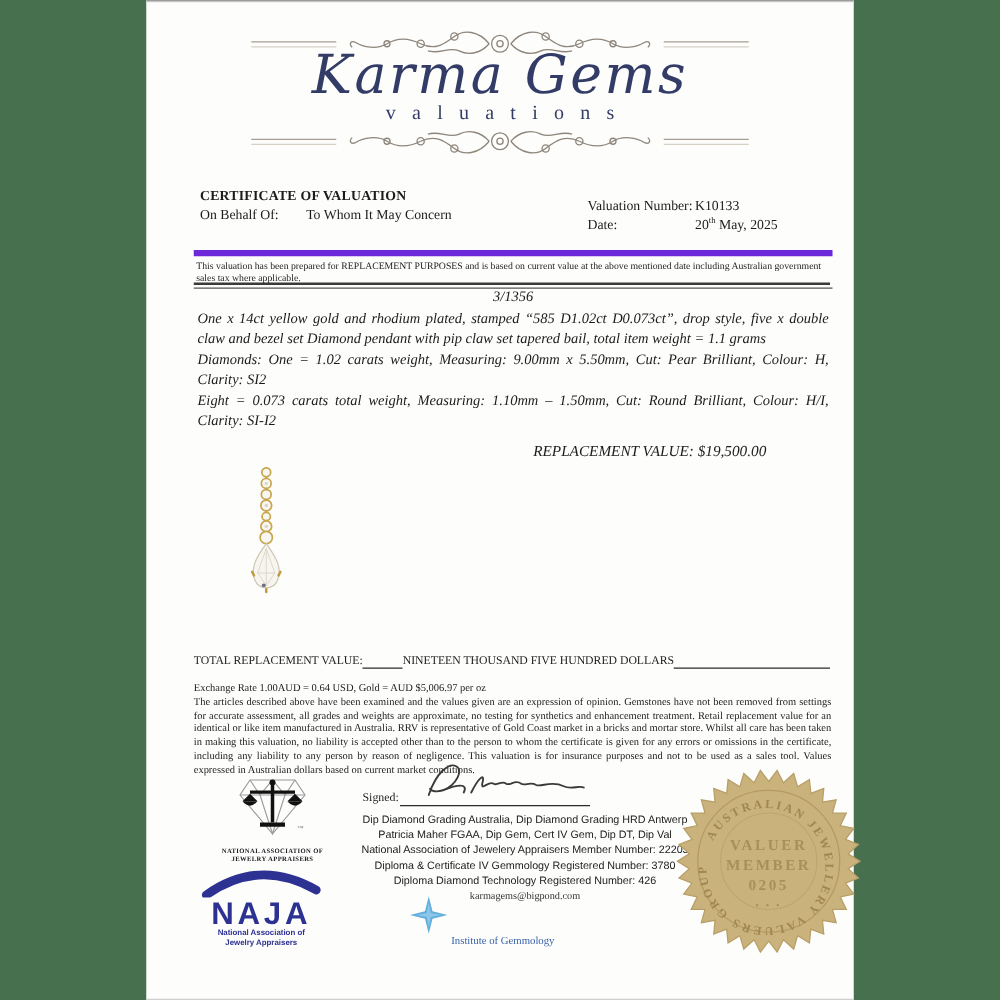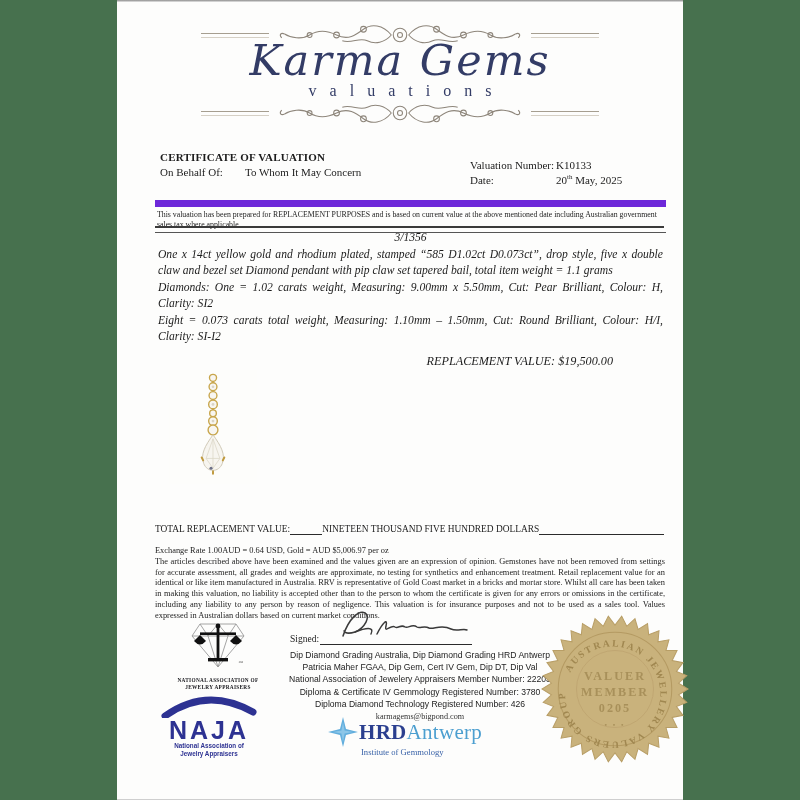--- a/index.html
+++ b/index.html
@@ -44,21 +44,21 @@
   .cert-title{font-weight:bold;letter-spacing:.2px;}
   .behalf-row span.val{margin-left:22px;}
   .head-right{position:absolute;top:158px;left:353px;width:200px;font-size:11px;line-height:15px;}
   .head-right .row{display:flex;}
   .head-right .lbl{width:86px;}
   sup{font-size:7px;vertical-align:super;line-height:0;}
 
   
   .notice{
     position:absolute;top:200px;left:38px;width:507px;
-    border-top:7px solid #6d28d9;border-bottom:1px solid #555;
+    border-top:5px solid #6d28d9;border-bottom:1px solid #555;
     font-size:7.8px;line-height:9.5px;padding:3px 2px 3px 2px;
   }
   .notice-rule{position:absolute;top:226px;left:38px;width:509px;height:2px;background:#3a3a3a;}
 
   
   .desc{
     position:absolute;top:230px;left:41px;width:505px;
     font-style:italic;font-size:11.6px;line-height:16.5px;
   }
   .desc p{margin:0;text-align:justify;}
@@ -287,21 +287,20 @@
       <div>Jewelry Appraisers</div>
     </div>
   </div>
 
   <div class="hrd">
     <div class="hrd-row">
       <svg width="32" height="32" viewBox="0 0 32 32">
         <polygon points="16,1 19,13 31,16 19,19 16,31 13,19 1,16 13,13" fill="#62aedd"></polygon>
         <polygon points="16,6 17.6,14.4 26,16 17.6,17.6 16,26 14.4,17.6 6,16 14.4,14.4" fill="#8cc6e8"></polygon>
       </svg>
-      <div class="hrd-names"><span class="hrd-bold">HRD</span><span class="hrd-light">Antwerp</span></div>
     </div>
     <div class="hrd-caption">Institute of Gemmology</div>
   </div>
 
   <div class="seal">
     <svg width="148" height="148" viewBox="0 0 146 146">
       <polygon points="145.0,73.0 135.7,78.8 143.8,86.2 133.6,90.2 140.1,99.0 129.4,101.1 134.2,110.9 123.3,111.0 126.2,121.5 115.4,119.6 116.4,130.5 106.2,126.6 105.1,137.5 95.8,131.7 92.7,142.3 84.6,134.9 79.6,144.7 73.0,136.0 66.4,144.7 61.4,134.9 53.3,142.3 50.2,131.7 40.9,137.5 39.8,126.6 29.6,130.5 30.6,119.6 19.8,121.5 22.7,111.0 11.8,110.9 16.6,101.1 5.9,99.0 12.4,90.2 2.2,86.2 10.3,78.8 1.0,73.0 10.3,67.2 2.2,59.8 12.4,55.8 5.9,47.0 16.6,44.9 11.8,35.1 22.7,35.0 19.8,24.5 30.6,26.4 29.6,15.5 39.8,19.4 40.9,8.5 50.2,14.3 53.3,3.7 61.4,11.1 66.4,1.3 73.0,10.0 79.6,1.3 84.6,11.1 92.7,3.7 95.8,14.3 105.1,8.5 106.2,19.4 116.4,15.5 115.4,26.4 126.2,24.5 123.3,35.0 134.2,35.1 129.4,44.9 140.1,47.0 133.6,55.8 143.8,59.8 135.7,67.2" fill="#c9b27c" stroke="#b89e66" stroke-width="1"></polygon>
       <circle cx="73" cy="73" r="56" fill="none" stroke="#b49a62" stroke-width="1"></circle>
       <circle cx="73" cy="73" r="38" fill="none" stroke="#bda470" stroke-width=".8"></circle>
       <defs>

